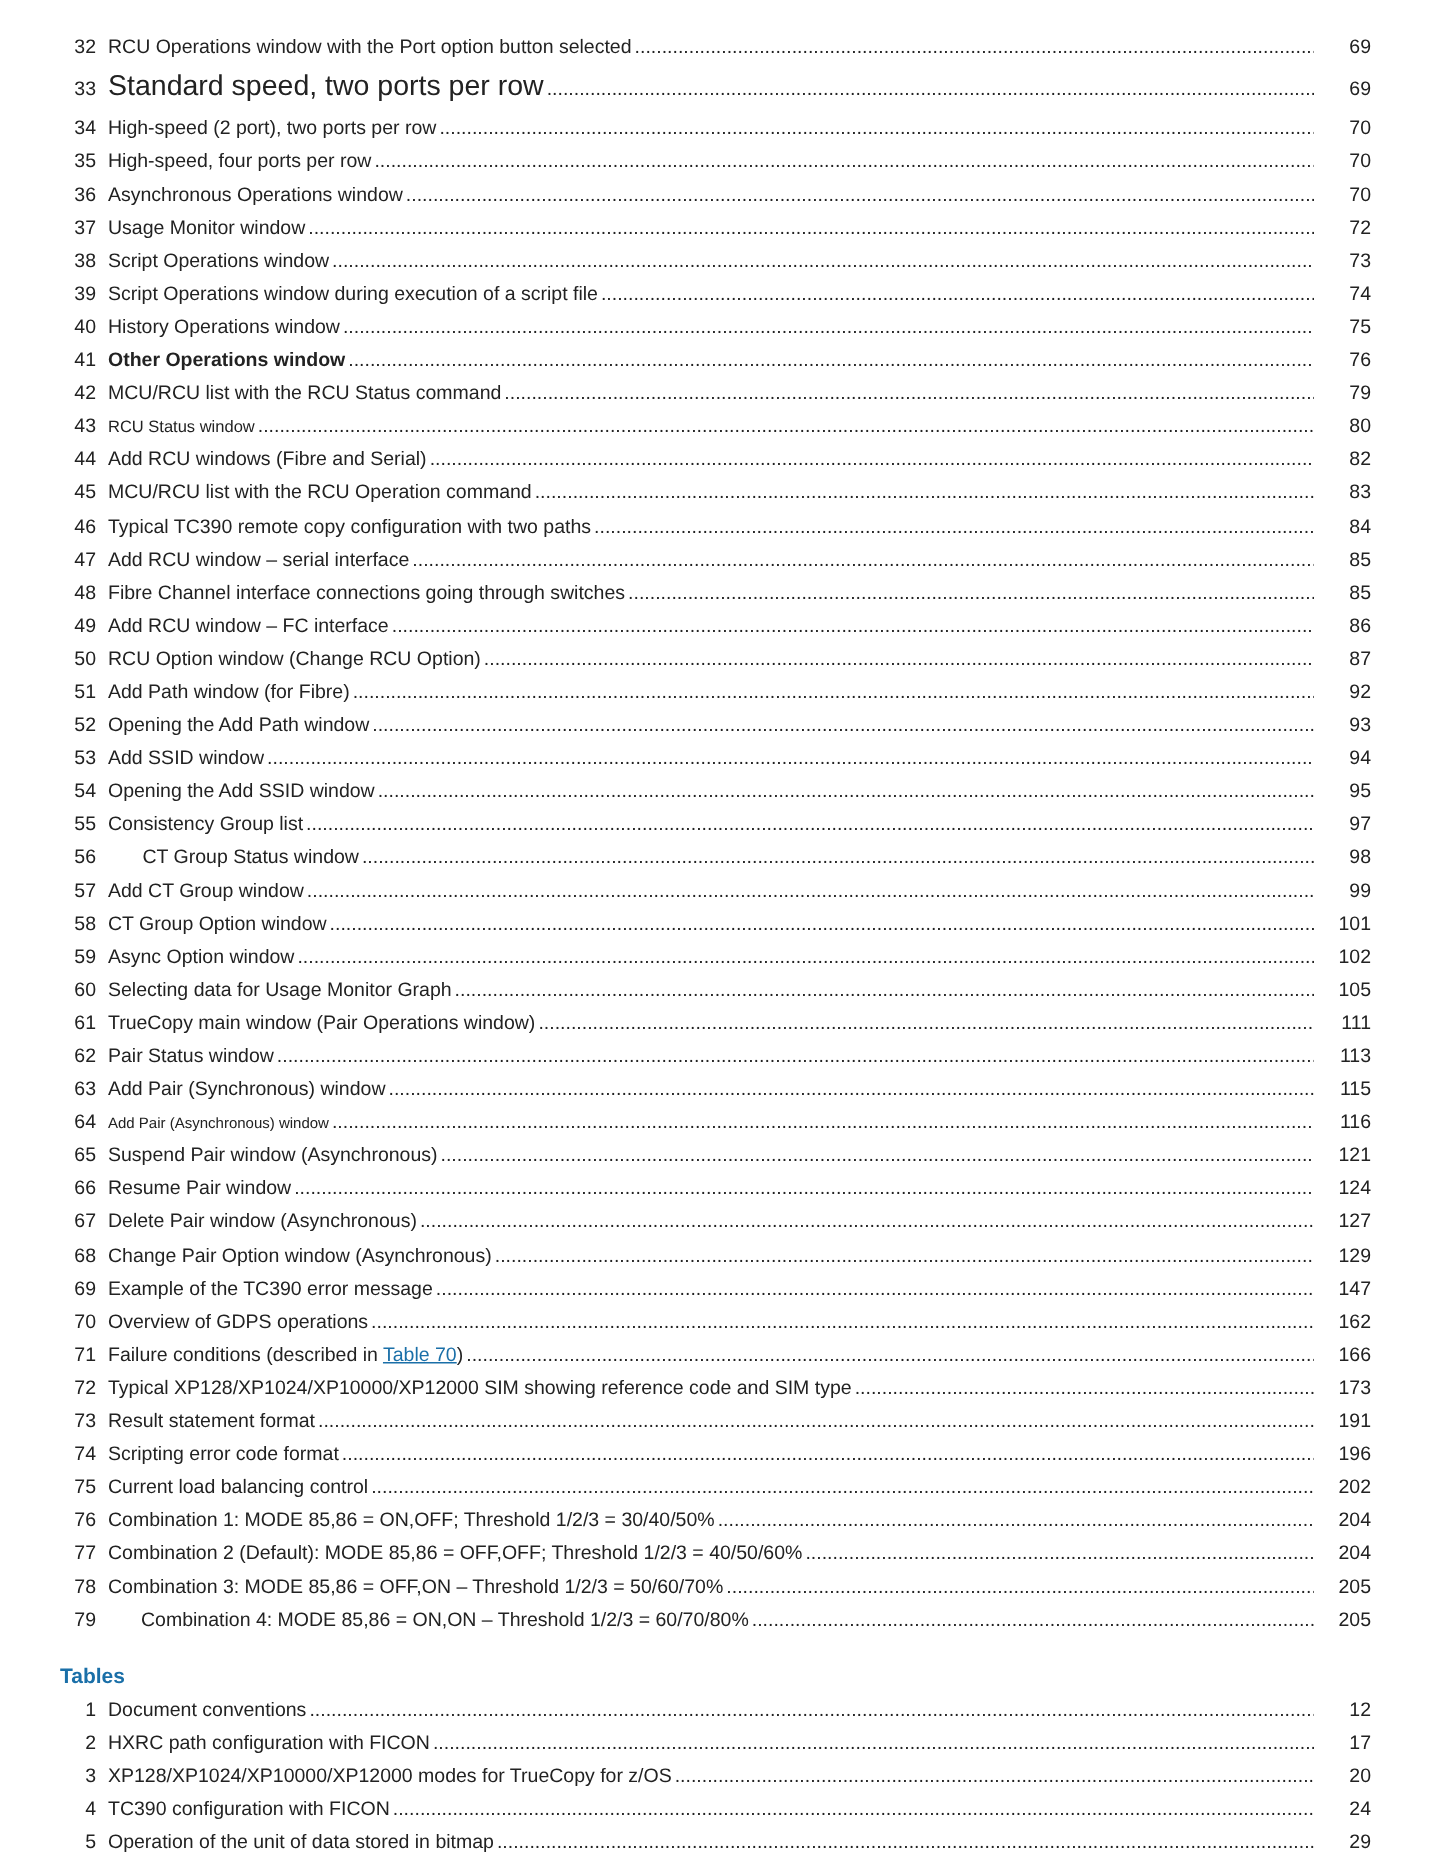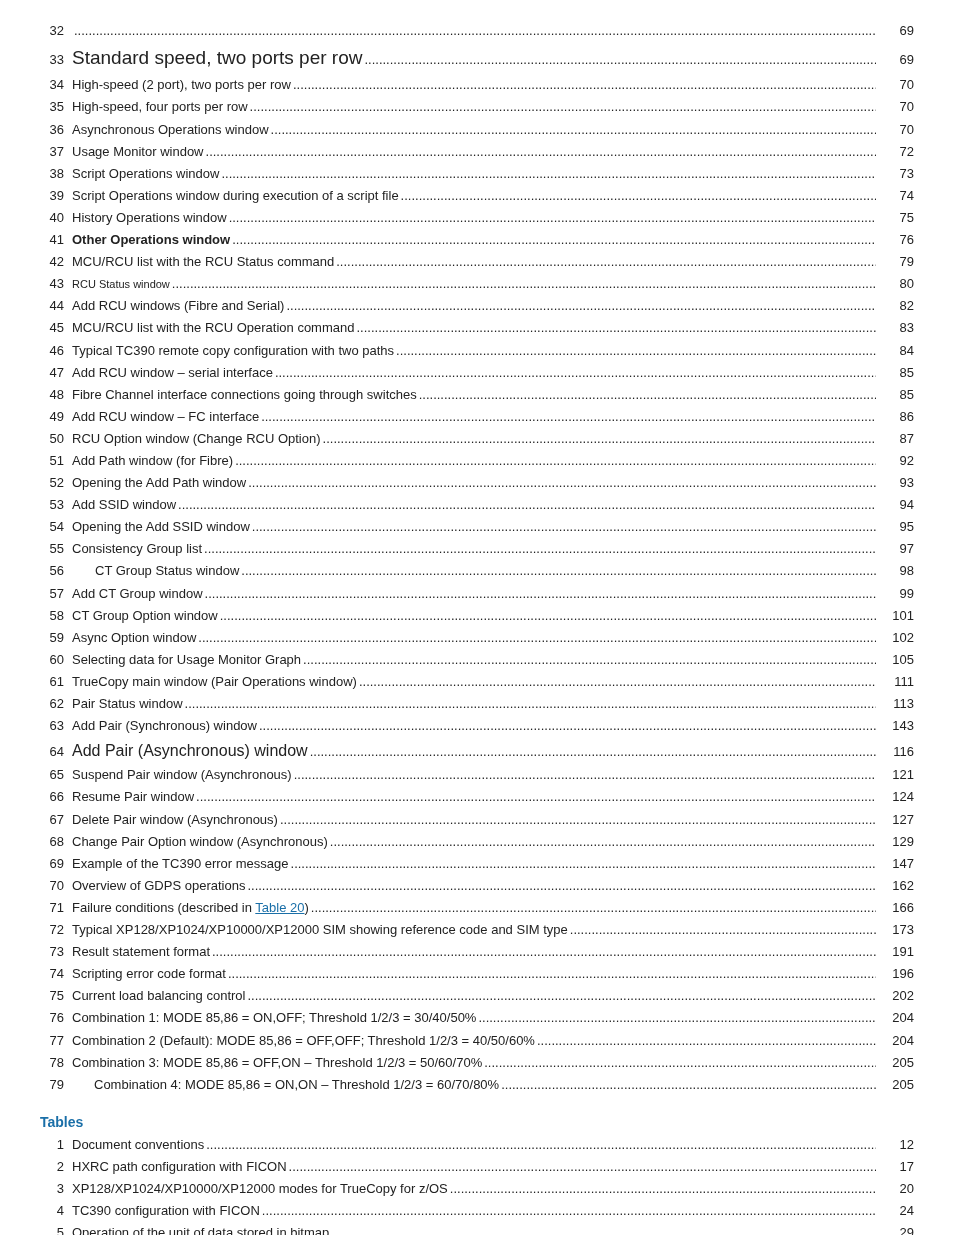--- a/index.html
+++ b/index.html
@@ -63,20 +63,21 @@
       font-size: 13px;
     }
   </style>
 </head>
 <body>
 
 <div class="toc-section">
 
 <div class="toc-entry">
       <span class="entry-num">32</span>
+      <span style="flex-shrink: 0; font-size: 13px;">RCU Operations window with the Port option button selected</span>
       <span class="entry-dots"> ............................................................................................................................................................................................................................................................................................................</span>
       <span class="entry-page">69</span>
     </div>
     <div class="toc-entry">
       <span class="entry-num">33</span>
       <span style="flex-shrink: 0; font-size: 19px;">Standard speed, two ports per row</span>
       <span class="entry-dots"> ............................................................................................................................................................................................................................................................................................................</span>
       <span class="entry-page">69</span>
     </div>
     <div class="toc-entry">
@@ -250,25 +251,25 @@
     <div class="toc-entry">
       <span class="entry-num">62</span>
       <span style="flex-shrink: 0; font-size: 13px;">Pair Status window</span>
       <span class="entry-dots"> ............................................................................................................................................................................................................................................................................................................</span>
       <span class="entry-page">113</span>
     </div>
     <div class="toc-entry">
       <span class="entry-num">63</span>
       <span style="flex-shrink: 0; font-size: 13px;">Add Pair (Synchronous) window</span>
       <span class="entry-dots"> ............................................................................................................................................................................................................................................................................................................</span>
-      <span class="entry-page">143</span>
+      <span class="entry-page">115</span>
     </div>
     <div class="toc-entry">
       <span class="entry-num">64</span>
-      <span style="flex-shrink: 0; font-size: 16px;">Add Pair (Asynchronous) window</span>
+      <span style="flex-shrink: 0; font-size: 10px;">Add Pair (Asynchronous) window</span>
       <span class="entry-dots"> ............................................................................................................................................................................................................................................................................................................</span>
       <span class="entry-page">116</span>
     </div>
     <div class="toc-entry">
       <span class="entry-num">65</span>
       <span style="flex-shrink: 0; font-size: 13px;">Suspend Pair window (Asynchronous)</span>
       <span class="entry-dots"> ............................................................................................................................................................................................................................................................................................................</span>
       <span class="entry-page">121</span>
     </div>
     <div class="toc-entry">
@@ -296,21 +297,21 @@
       <span class="entry-page">147</span>
     </div>
     <div class="toc-entry">
       <span class="entry-num">70</span>
       <span style="flex-shrink: 0; font-size: 13px;">Overview of GDPS operations</span>
       <span class="entry-dots"> ............................................................................................................................................................................................................................................................................................................</span>
       <span class="entry-page">162</span>
     </div>
     <div class="toc-entry">
       <span class="entry-num">71</span>
-      <span style="flex-shrink: 0; font-size: 13px;">Failure conditions (described in <span class="link-style">Table 20</span>)</span>
+      <span style="flex-shrink: 0; font-size: 13px;">Failure conditions (described in <span class="link-style">Table 70</span>)</span>
       <span class="entry-dots"> ............................................................................................................................................................................................................................................................................................................</span>
       <span class="entry-page">166</span>
     </div>
     <div class="toc-entry">
       <span class="entry-num">72</span>
       <span style="flex-shrink: 0; font-size: 13px;">Typical XP128/XP1024/XP10000/XP12000 SIM showing reference code and SIM type</span>
       <span class="entry-dots"> ............................................................................................................................................................................................................................................................................................................</span>
       <span class="entry-page">173</span>
     </div>
     <div class="toc-entry">

